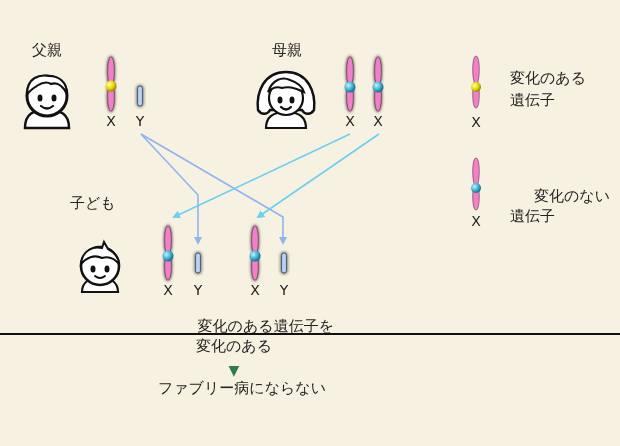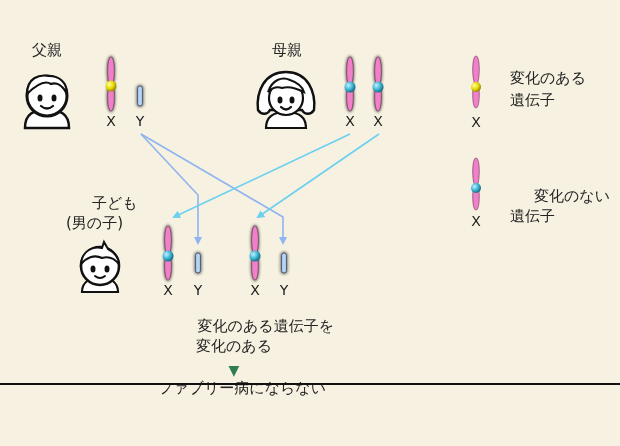--- a/index.html
+++ b/index.html
@@ -3,21 +3,21 @@
 <meta charset="utf-8">
 <style>
   html, body { margin: 0; padding: 0; }
   body {
     width: 620px; height: 446px; overflow: hidden;
     background: #f6f1e0;
     font-family: "DejaVu Sans", "Liberation Sans", sans-serif;
     color: #222;
     position: relative;
   }
-  .stage { position: absolute; left: 0; top: 0; width: 620px; height: 385px; border-radius: 29px; }
+  .stage { position: absolute; left: 0; top: 0; width: 620px; height: 335px; border-radius: 29px; }
   .bottom-line { position: absolute; left: 0; bottom: 0; width: 620px; height: 2px; background: #111; }
   .label { position: absolute; font-size: 15px; line-height: 20px; white-space: nowrap; color: #222; }
   .letter { position: absolute; font-size: 14px; color: #222; text-align: center; width: 16px; }
   .center { text-align: center; }
   svg { position: absolute; left: 0; top: 0; }
 </style>
 </head>
 <body>
 
 <div class="stage">
@@ -137,22 +137,21 @@
 
   <div>
     <div class="label" style="left:510px; top:70px;font-family:Liberation Mono, monospace;">変化のある</div>
     <div class="label" style="left:510px; top:90px;">遺伝子</div>
     <div class="letter" style="left:468px; top:114px;">X</div>
     <div class="label" style="left:534px; top:186px;">変化のない</div>
     <div class="label" style="left:510px; top:206px;">遺伝子</div>
     <div class="letter" style="left:468px; top:213px;">X</div>
   </div>
 
-  <div class="label" style="left:92px; top:193px;">子ども</div>
-  <div class="label" style="left:66px; top:213px;">(男の子)</div>
+  <div class="label" style="left:70px; top:193px;">子ども</div>
   <div class="letter" style="left:160px; top:282px;">X</div>
   <div class="letter" style="left:190px; top:282px;">Y</div>
   <div class="letter" style="left:247px; top:282px;">X</div>
   <div class="letter" style="left:276px; top:282px;">Y</div>
 
   <div>
     <div class="label center" style="left:134px; top:316px; width:200px;text-align:right;">変化のある遺伝子を</div>
     <div class="label center" style="left:134px; top:336px; width:200px;">変化のある</div>
     <div class="label center" style="left:134px; top:360px; width:200px; color:#2e7d4f; font-size:14px;">▼</div>
     <div class="label center" style="left:122px; top:378px; width:240px;">ファブリー病にならない</div>

